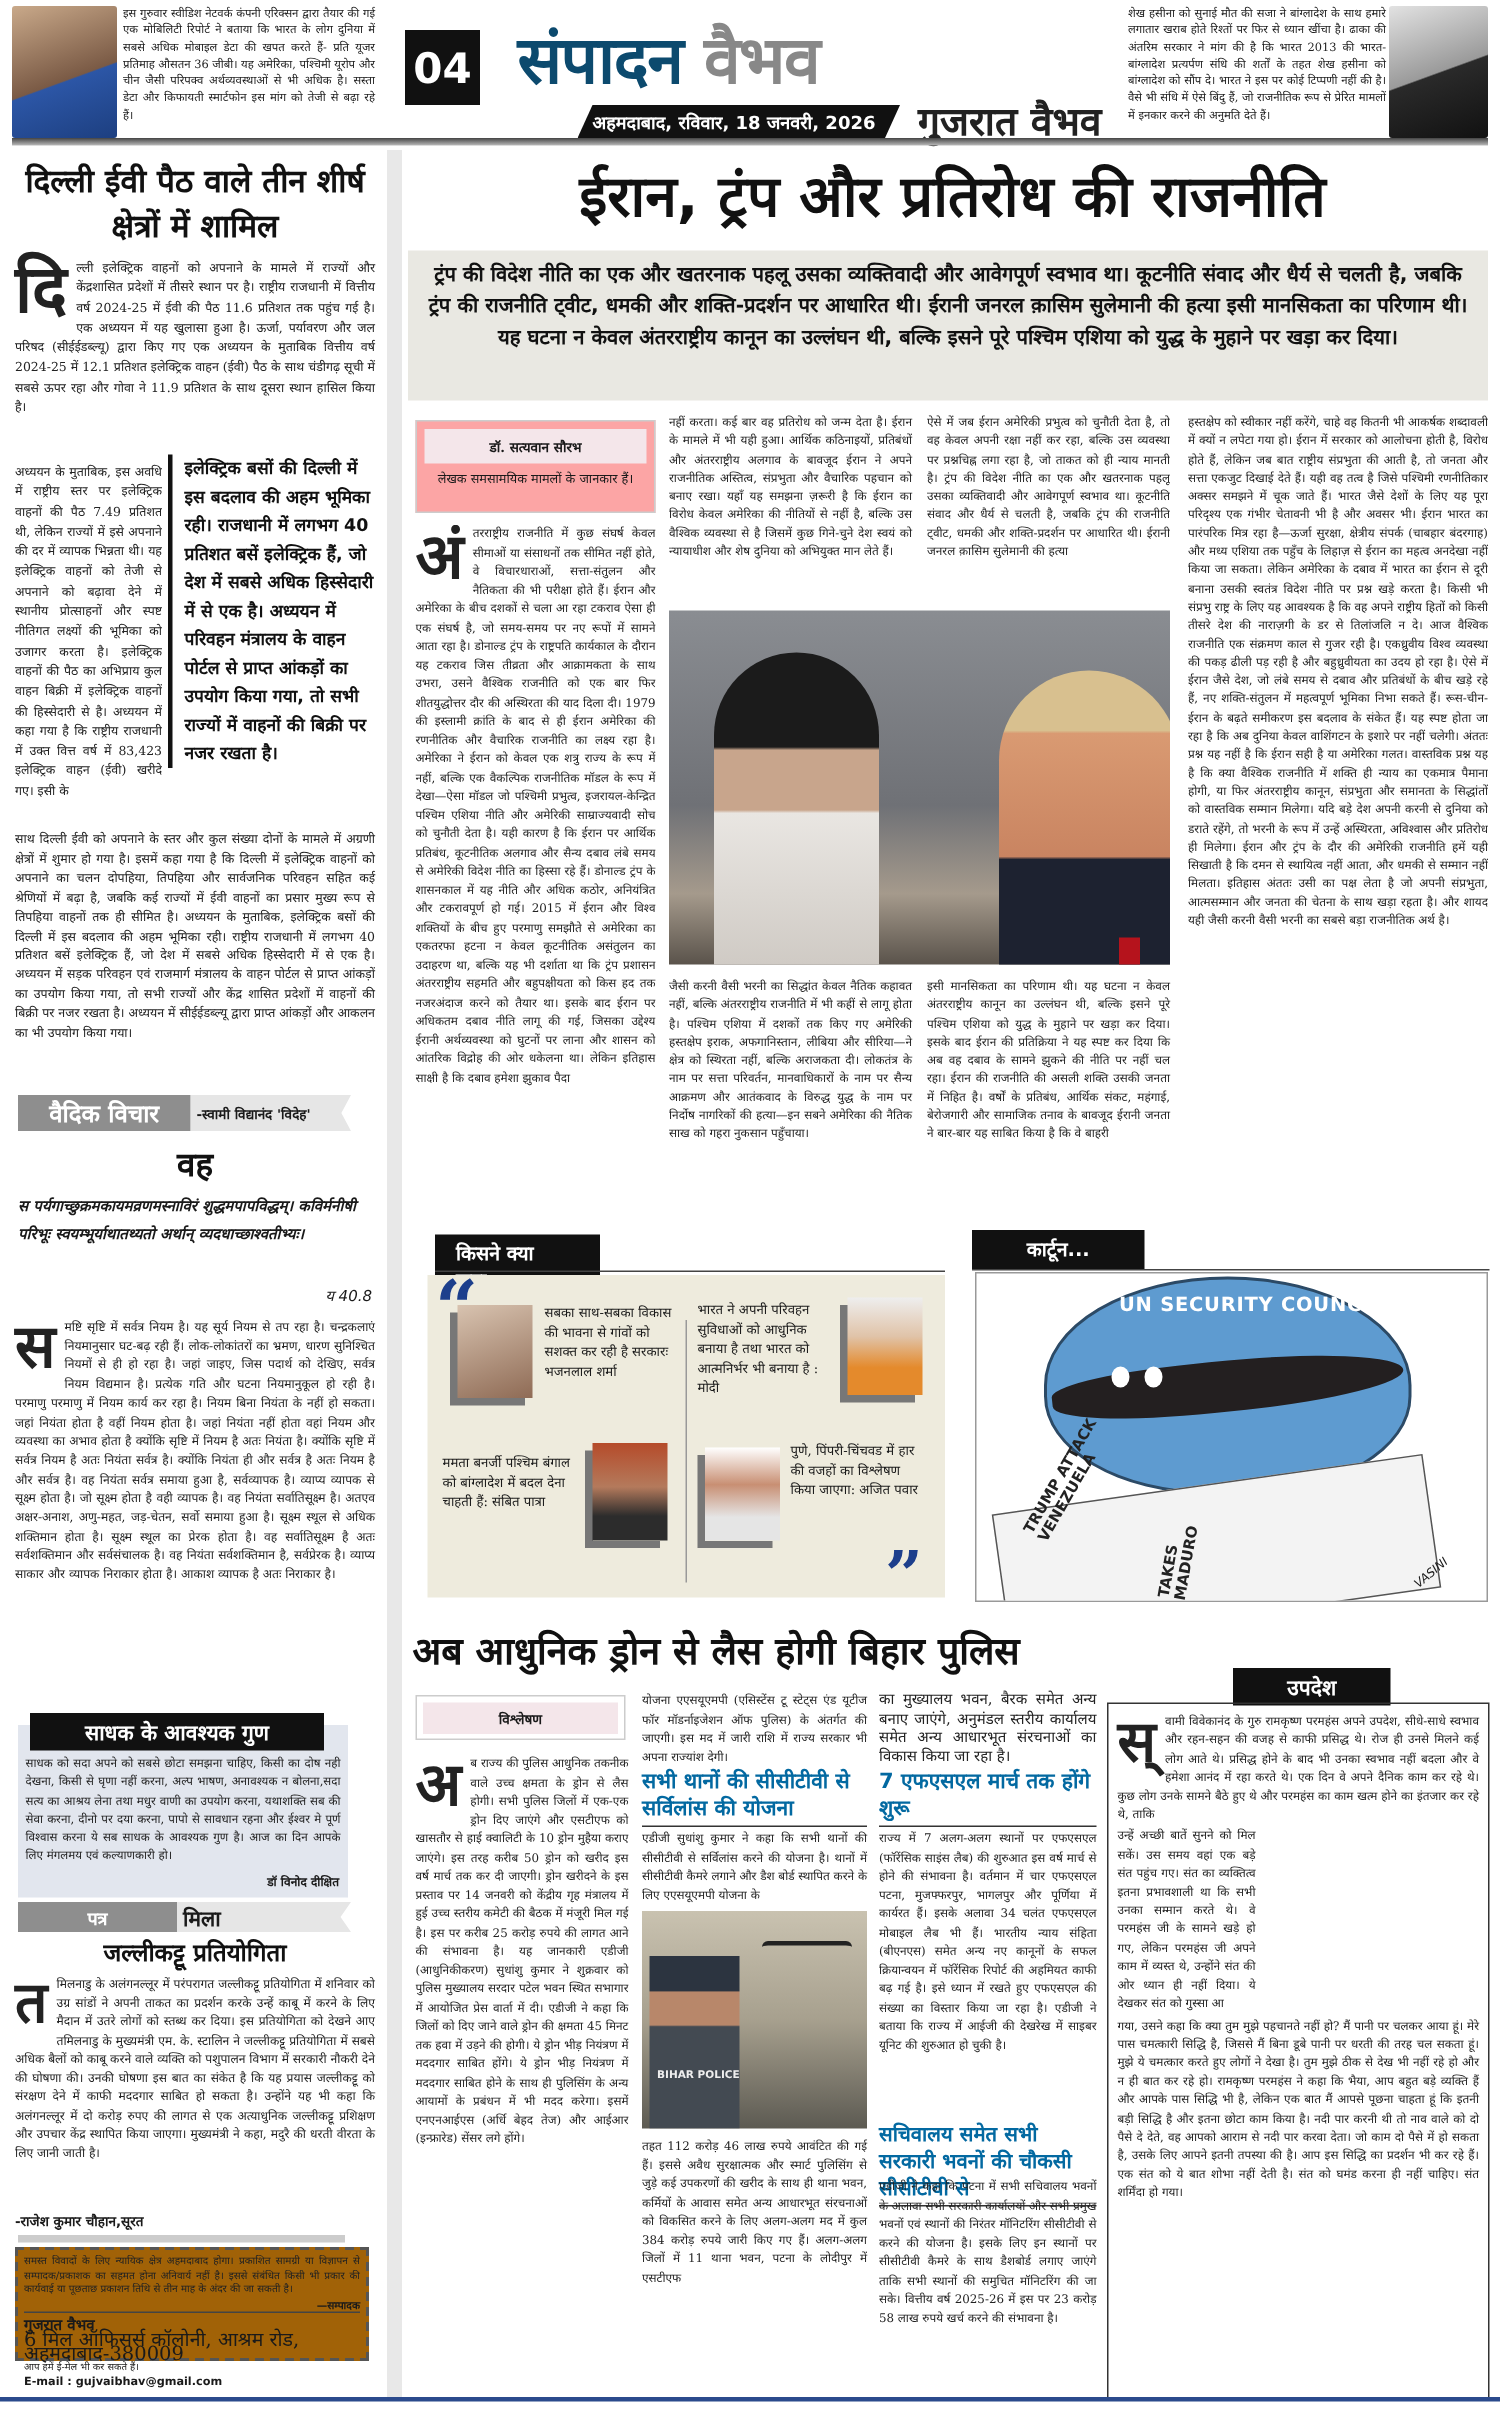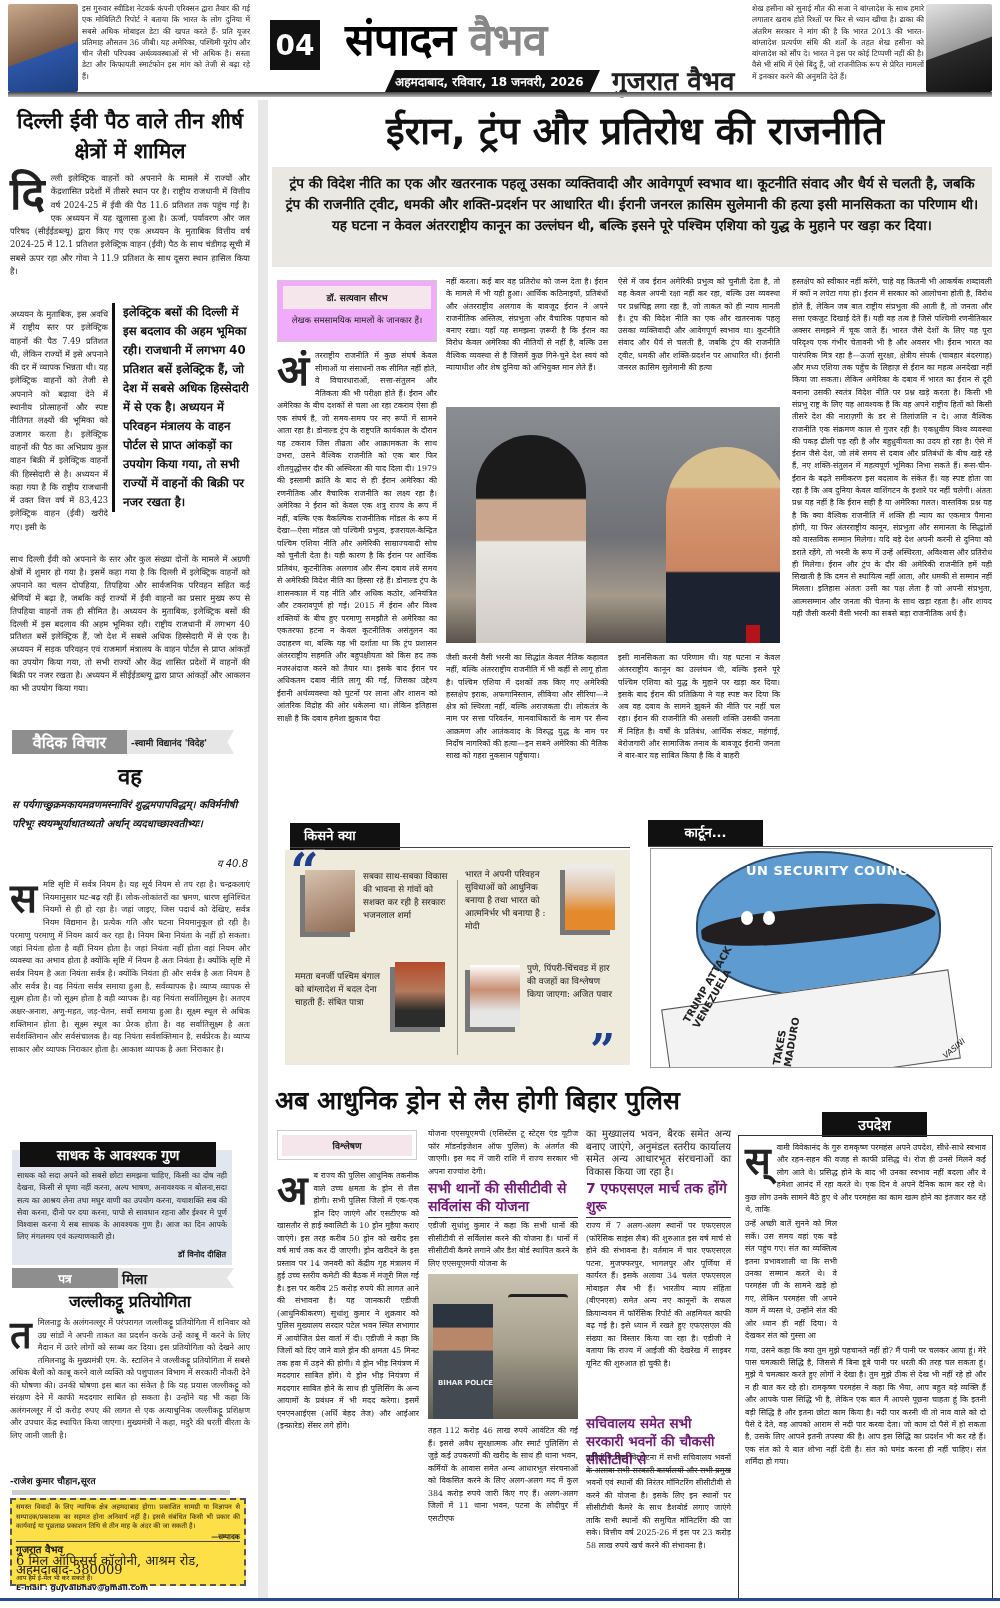--- a/index.html
+++ b/index.html
@@ -21,31 +21,31 @@
 .byline{background:#f4e6ea;font:bold 9px "DejaVu Serif",serif;text-align:center;padding:8px}
 .dropcap{float:left;font:bold 54px/50px "DejaVu Sans",sans-serif;margin:0 6px 0 0}
 .pull{border-left:3px solid #111;font:bold 12.5px/20px "DejaVu Sans",sans-serif;color:#111;padding-left:8px}
 .sechead{background:#111;color:#fff;font:bold 14px "DejaVu Sans",sans-serif;padding:3px 14px;display:inline-block}
 .greyband{height:24px;display:flex}
 .greyband .l{background:#8e8e8e;color:#fff;font:bold 16px "DejaVu Sans",sans-serif;display:flex;align-items:center;justify-content:center;width:115px}
 .greyband .r{background:#e6e6e6;font:bold 9px "DejaVu Sans",sans-serif;display:flex;align-items:center;padding-left:4px;flex:1;clip-path:polygon(0 0,100% 0,94% 50%,100% 100%,0 100%)}
 .quotebox{background:#eeebdd}
 .qpic{background:linear-gradient(160deg,#d8c3b0,#8f6b55);box-shadow:-5px 5px 0 #777}
 .cartoon{background:#fff;border:1px solid #999}
-.subhead{font:bold 17px/22px "DejaVu Sans",sans-serif;color:#701a75;border-bottom:1px solid #333;padding-bottom:2px;margin:4px 0}
+.subhead{font:bold 17px/22px "DejaVu Sans",sans-serif;color:#0369a1;border-bottom:1px solid #333;padding-bottom:2px;margin:4px 0}
 .footer-rule{left:0;top:1598px;width:1000px;height:3px;background:#2b4a8c}
 </style>
 </head>
 <body>
 
 <div class="abs mast">
   <div class="abs photo" style="left:8px;top:4px;width:70px;height:88px;border-radius:2px"></div>
   <div class="abs txt" style="left:82px;top:3px;width:168px;font-size:7.6px;line-height:11.3px">इस गुरुवार स्वीडिश नेटवर्क कंपनी एरिक्सन द्वारा तैयार की गई एक मोबिलिटी रिपोर्ट ने बताया कि भारत के लोग दुनिया में सबसे अधिक मोबाइल डेटा की खपत करते हैं- प्रति यूजर प्रतिमाह औसतन 36 जीबी। यह अमेरिका, पश्चिमी यूरोप और चीन जैसी परिपक्व अर्थव्यवस्थाओं से भी अधिक है। सस्ता डेटा और किफायती स्मार्टफोन इस मांग को तेजी से बढ़ा रहे हैं।</div>
   <div class="abs pgno">04</div>
-  <div class="abs brand1"><span style="color:#000000">संपादन</span> <span>वैभव</span></div>
+  <div class="abs brand1"><span style="color:#0c4a6e">संपादन</span> <span>वैभव</span></div>
   <div class="abs dateband">अहमदाबाद, रविवार, 18 जनवरी, 2026</div>
   <div class="abs brand2">गुजरात वैभव</div>
   <div class="abs txt" style="left:752px;top:3px;width:172px;font-size:7.6px;line-height:11.3px">शेख हसीना को सुनाई मौत की सजा ने बांग्लादेश के साथ हमारे लगातार खराब होते रिश्तों पर फिर से ध्यान खींचा है। ढाका की अंतरिम सरकार ने मांग की है कि भारत 2013 की भारत-बांग्लादेश प्रत्यर्पण संधि की शर्तों के तहत शेख हसीना को बांग्लादेश को सौंप दे। भारत ने इस पर कोई टिप्पणी नहीं की है। वैसे भी संधि में ऐसे बिंदु हैं, जो राजनीतिक रूप से प्रेरित मामलों में इनकार करने की अनुमति देते हैं।</div>
   <div class="abs photo2" style="left:926px;top:4px;width:66px;height:88px;border-radius:2px"></div>
   <div class="abs rule" style="left:8px;top:92px;width:984px"></div>
 </div>
 
 <div class="abs sidebar-bg"></div>
 
 <div class="abs head-big" style="left:10px;top:106px;width:240px;font-size:21px;line-height:30px">दिल्ली ईवी पैठ वाले तीन शीर्ष क्षेत्रों में शामिल</div>
@@ -77,33 +77,33 @@
   <div class="l" style="width:106px;font-size:12px">पत्र</div>
   <div class="r" style="font-size:14px">मिला</div>
 </div>
 <div class="abs head-big" style="left:10px;top:1290px;width:240px;font-size:16px">जल्लीकट्टू प्रतियोगिता</div>
 <div class="abs txt" style="left:10px;top:1316px;width:240px;font-size:8.1px;line-height:12.5px">
   <span class="dropcap" style="font-size:38px;line-height:38px">त</span><span>मिलनाडु के अलंगनल्लूर में परंपरागत जल्लीकट्टू प्रतियोगिता में शनिवार को उग्र सांडों ने अपनी ताकत का प्रदर्शन करके उन्हें काबू में करने के लिए मैदान में उतरे लोगों को स्तब्ध कर दिया। इस प्रतियोगिता को देखने आए तमिलनाडु के मुख्यमंत्री एम. के. स्टालिन ने जल्लीकट्टू प्रतियोगिता में सबसे अधिक बैलों को काबू करने वाले व्यक्ति को पशुपालन विभाग में सरकारी नौकरी देने की घोषणा की। उनकी घोषणा इस बात का संकेत है कि यह प्रयास जल्लीकट्टू को संरक्षण देने में काफी मददगार साबित हो सकता है। उन्होंने यह भी कहा कि अलंगनल्लूर में दो करोड़ रुपए की लागत से एक अत्याधुनिक जल्लीकट्टू प्रशिक्षण और उपचार केंद्र स्थापित किया जाएगा। मुख्यमंत्री ने कहा, मदुरै की धरती वीरता के लिए जानी जाती है।</span>
 </div>
 <div class="abs" style="left:10px;top:1474px;font:bold 9px 'DejaVu Sans',sans-serif">-राजेश कुमार चौहान,सूरत</div>
 <div class="abs" style="left:12px;top:1490px;width:218px;height:5px;background:#ccc"></div>
 
-<div class="abs" style="left:10px;top:1498px;width:236px;height:88px;background:#fde047;border:2px dashed #555;padding:3px 4px">
+<div class="abs" style="left:10px;top:1498px;width:236px;height:76px;background:#a16207;border:2px dashed #555;padding:3px 4px">
   <div class="txt" style="font-size:6.8px;line-height:9.5px">समस्त विवादों के लिए न्यायिक क्षेत्र अहमदाबाद होगा। प्रकाशित सामग्री या विज्ञापन से सम्पादक/प्रकाशक का सहमत होना अनिवार्य नहीं है। इससे संबंधित किसी भी प्रकार की कार्यवाई या पूछताछ प्रकाशन तिथि से तीन माह के अंदर की जा सकती है।</div>
   <div style="text-align:right;font:bold 7px 'DejaVu Sans',sans-serif;border-bottom:1px solid #444">—सम्पादक</div>
   <div style="font:bold 10px 'DejaVu Sans',sans-serif">गुजरात वैभव</div>
   <div style="font-size:13px;line-height:9px">6 मिल ऑफिसर्स कॉलोनी, आश्रम रोड, अहमदाबाद-380009</div>
   <div style="font-size:6.5px;line-height:9px">आप हमें ई-मेल भी कर सकते हैं।</div>
   <div style="font:bold 7.5px 'DejaVu Sans',sans-serif">E-mail : gujvaibhav@gmail.com</div>
 </div>
 
 <div class="abs head-big" style="left:272px;top:102px;width:726px;font-size:38px;line-height:58px">ईरान, ट्रंप और प्रतिरोध की राजनीति</div>
 <div class="abs standfirst" style="left:272px;top:167px;width:720px;height:100px">ट्रंप की विदेश नीति का एक और खतरनाक पहलू उसका व्यक्तिवादी और आवेगपूर्ण स्वभाव था। कूटनीति संवाद और धैर्य से चलती है, जबकि ट्रंप की राजनीति ट्वीट, धमकी और शक्ति-प्रदर्शन पर आधारित थी। ईरानी जनरल क़ासिम सुलेमानी की हत्या इसी मानसिकता का परिणाम थी। यह घटना न केवल अंतरराष्ट्रीय कानून का उल्लंघन थी, बल्कि इसने पूरे पश्चिम एशिया को युद्ध के मुहाने पर खड़ा कर दिया।</div>
 
-<div class="abs" style="left:277px;top:280px;width:160px;height:62px;border:1px solid #ccc;background:#f0abfc">
+<div class="abs" style="left:277px;top:280px;width:160px;height:62px;border:1px solid #ccc;background:#fca5a5">
   <div class="byline" style="margin:5px;padding:5px">डॉ. सत्यवान सौरभ</div>
   <div style="text-align:center;font-size:8.5px;line-height:12px;padding:0 6px">लेखक समसामयिक मामलों के जानकार हैं।</div>
 </div>
 <div class="abs txt" style="left:277px;top:350px;width:160px;height:440px;overflow:hidden;font-size:7.9px;line-height:12.5px">
   <span class="dropcap" style="font-size:42px;line-height:42px">अं</span><span>तरराष्ट्रीय राजनीति में कुछ संघर्ष केवल सीमाओं या संसाधनों तक सीमित नहीं होते, वे विचारधाराओं, सत्ता-संतुलन और नैतिकता की भी परीक्षा होते हैं। ईरान और अमेरिका के बीच दशकों से चला आ रहा टकराव ऐसा ही एक संघर्ष है, जो समय-समय पर नए रूपों में सामने आता रहा है। डोनाल्ड ट्रंप के राष्ट्रपति कार्यकाल के दौरान यह टकराव जिस तीव्रता और आक्रामकता के साथ उभरा, उसने वैश्विक राजनीति को एक बार फिर शीतयुद्धोत्तर दौर की अस्थिरता की याद दिला दी। 1979 की इस्लामी क्रांति के बाद से ही ईरान अमेरिका की रणनीतिक और वैचारिक राजनीति का लक्ष्य रहा है। अमेरिका ने ईरान को केवल एक शत्रु राज्य के रूप में नहीं, बल्कि एक वैकल्पिक राजनीतिक मॉडल के रूप में देखा—ऐसा मॉडल जो पश्चिमी प्रभुत्व, इजरायल-केन्द्रित पश्चिम एशिया नीति और अमेरिकी साम्राज्यवादी सोच को चुनौती देता है। यही कारण है कि ईरान पर आर्थिक प्रतिबंध, कूटनीतिक अलगाव और सैन्य दबाव लंबे समय से अमेरिकी विदेश नीति का हिस्सा रहे हैं। डोनाल्ड ट्रंप के शासनकाल में यह नीति और अधिक कठोर, अनियंत्रित और टकरावपूर्ण हो गई। 2015 में ईरान और विश्व शक्तियों के बीच हुए परमाणु समझौते से अमेरिका का एकतरफा हटना न केवल कूटनीतिक असंतुलन का उदाहरण था, बल्कि यह भी दर्शाता था कि ट्रंप प्रशासन अंतरराष्ट्रीय सहमति और बहुपक्षीयता को किस हद तक नजरअंदाज करने को तैयार था। इसके बाद ईरान पर अधिकतम दबाव नीति लागू की गई, जिसका उद्देश्य ईरानी अर्थव्यवस्था को घुटनों पर लाना और शासन को आंतरिक विद्रोह की ओर धकेलना था। लेकिन इतिहास साक्षी है कि दबाव हमेशा झुकाव पैदा</span>
 </div>
 <div class="abs txt" style="left:446px;top:276px;width:162px;font-size:7.9px;line-height:12.3px">नहीं करता। कई बार वह प्रतिरोध को जन्म देता है। ईरान के मामले में भी यही हुआ। आर्थिक कठिनाइयों, प्रतिबंधों और अंतरराष्ट्रीय अलगाव के बावजूद ईरान ने अपने राजनीतिक अस्तित्व, संप्रभुता और वैचारिक पहचान को बनाए रखा। यहाँ यह समझना ज़रूरी है कि ईरान का विरोध केवल अमेरिका की नीतियों से नहीं है, बल्कि उस वैश्विक व्यवस्था से है जिसमें कुछ गिने-चुने देश स्वयं को न्यायाधीश और शेष दुनिया को अभियुक्त मान लेते हैं।</div>
 <div class="abs txt" style="left:618px;top:276px;width:162px;font-size:7.9px;line-height:12.3px;height:122px;overflow:hidden">ऐसे में जब ईरान अमेरिकी प्रभुत्व को चुनौती देता है, तो वह केवल अपनी रक्षा नहीं कर रहा, बल्कि उस व्यवस्था पर प्रश्नचिह्न लगा रहा है, जो ताकत को ही न्याय मानती है। ट्रंप की विदेश नीति का एक और खतरनाक पहलू उसका व्यक्तिवादी और आवेगपूर्ण स्वभाव था। कूटनीति संवाद और धैर्य से चलती है, जबकि ट्रंप की राजनीति ट्वीट, धमकी और शक्ति-प्रदर्शन पर आधारित थी। ईरानी जनरल क़ासिम सुलेमानी की हत्या</div>
 
 <div class="abs" style="left:446px;top:407px;width:334px;height:236px;background:linear-gradient(180deg,#8a8d92 0%,#6f7176 55%,#a59a8c 80%,#5a534b 100%);overflow:hidden">

